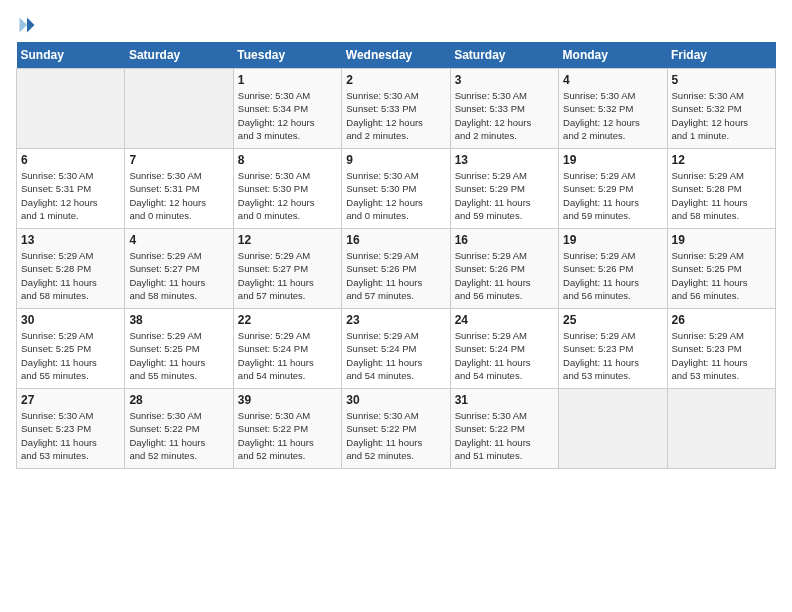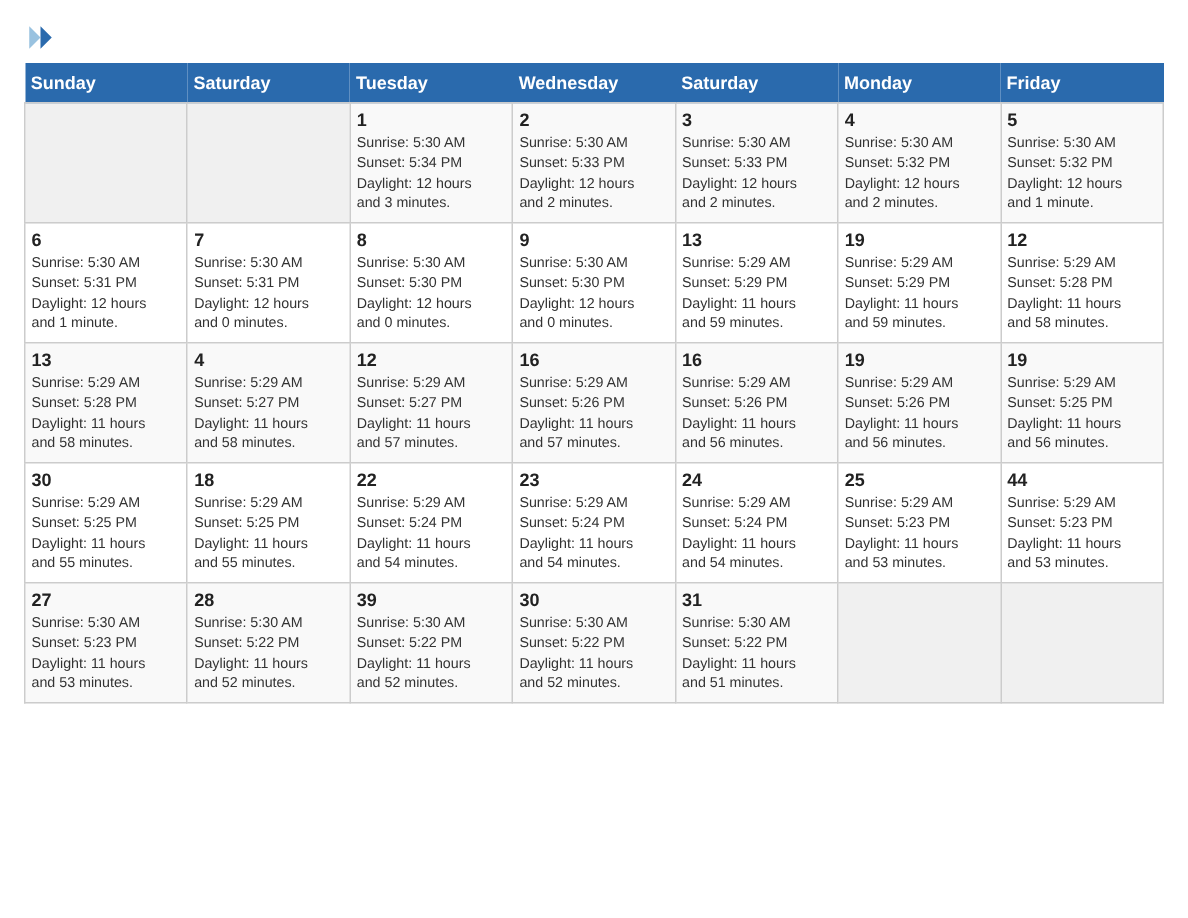--- a/index.html
+++ b/index.html
@@ -264,21 +264,21 @@
       </tr>
       <tr>
         <td>
           <span class="day-number">30</span>
           <div class="day-info" style="white-space: pre-line;">Sunrise: 5:29 AM
 Sunset: 5:25 PM
 Daylight: 11 hours
 and 55 minutes.</div>
         </td>
         <td>
-          <span class="day-number">18</span>
+          <span class="day-number">38</span>
           <div class="day-info" style="white-space: pre-line;">Sunrise: 5:29 AM
 Sunset: 5:25 PM
 Daylight: 11 hours
 and 55 minutes.</div>
         </td>
         <td>
           <span class="day-number">22</span>
           <div class="day-info" style="white-space: pre-line;">Sunrise: 5:29 AM
 Sunset: 5:24 PM
 Daylight: 11 hours
@@ -299,21 +299,21 @@
 and 54 minutes.</div>
         </td>
         <td>
           <span class="day-number">25</span>
           <div class="day-info" style="white-space: pre-line;">Sunrise: 5:29 AM
 Sunset: 5:23 PM
 Daylight: 11 hours
 and 53 minutes.</div>
         </td>
         <td>
-          <span class="day-number">44</span>
+          <span class="day-number">26</span>
           <div class="day-info" style="white-space: pre-line;">Sunrise: 5:29 AM
 Sunset: 5:23 PM
 Daylight: 11 hours
 and 53 minutes.</div>
         </td>
       </tr>
       <tr>
         <td>
           <span class="day-number">27</span>
           <div class="day-info" style="white-space: pre-line;">Sunrise: 5:30 AM

